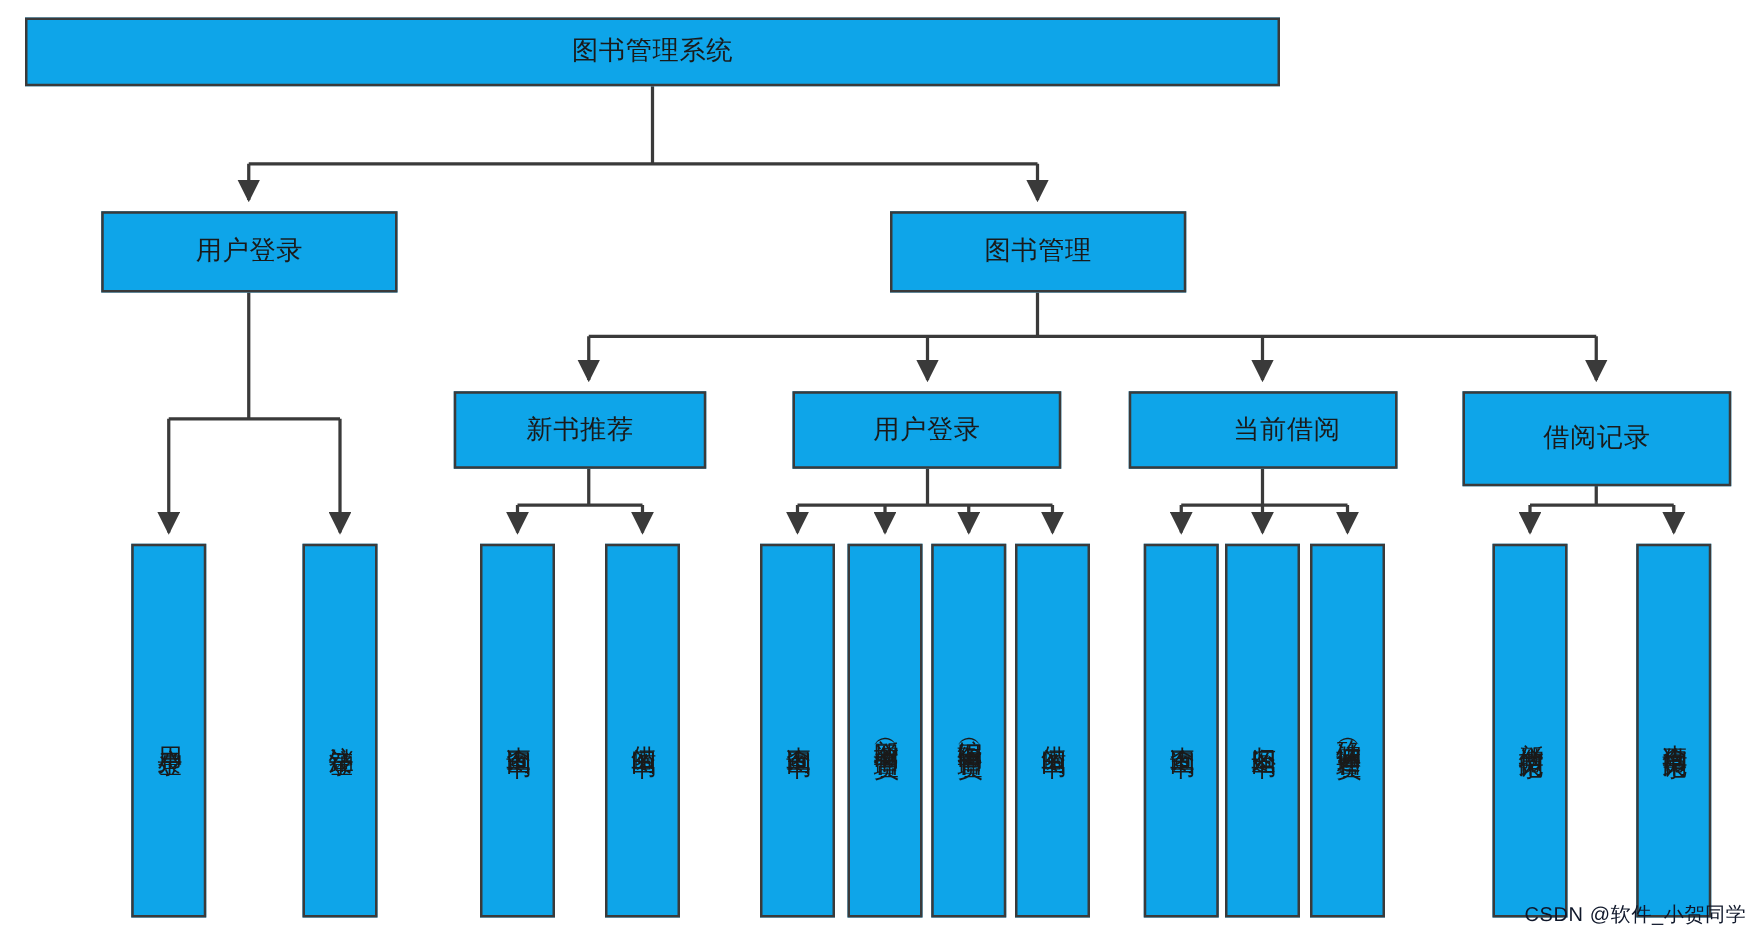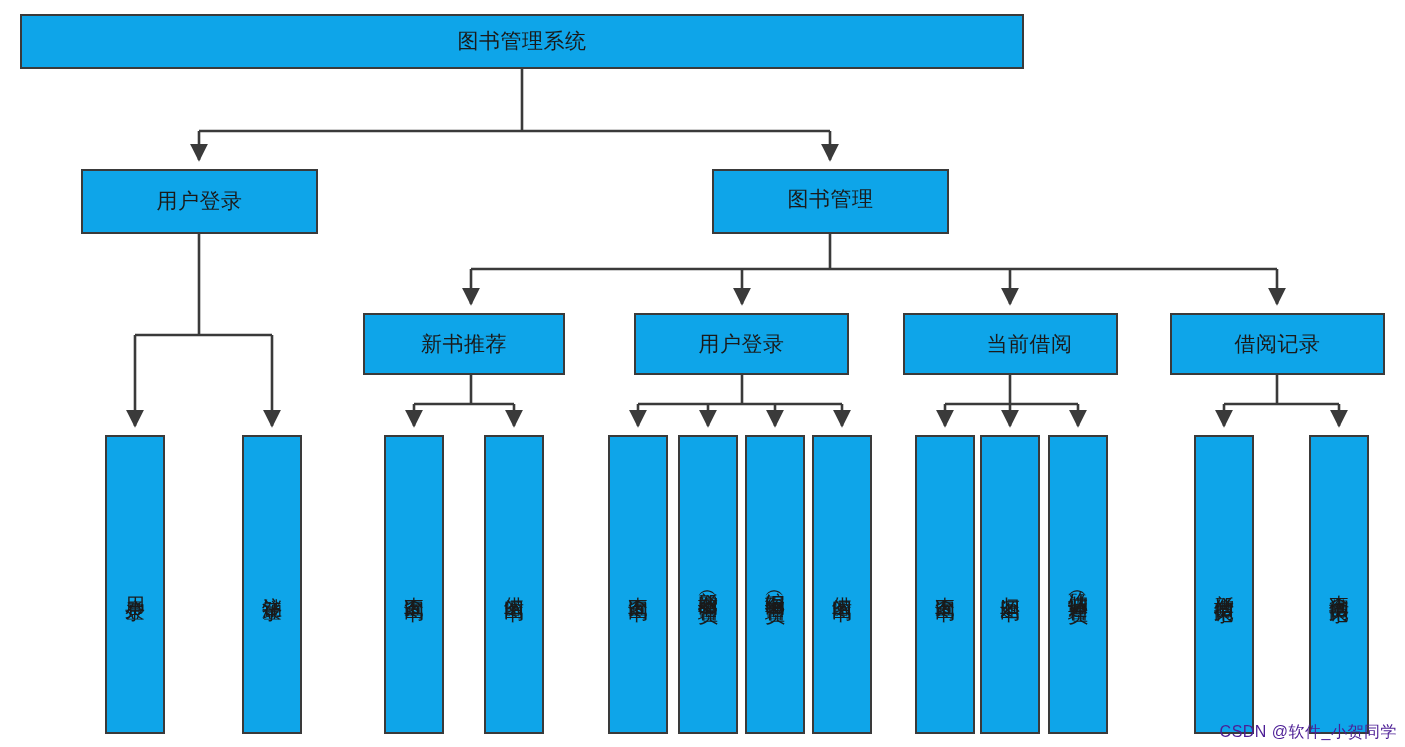--- a/index.html
+++ b/index.html
@@ -57,21 +57,21 @@
     letter-spacing: 2px;
     line-height: 1.05;
     white-space: nowrap;
     max-height: 100%;
   }
   #watermark {
     position: absolute;
     right: 8px;
     bottom: 4px;
     font-size: 16px;
-    color: #4c1d95;
+    color: #0f172a;
     letter-spacing: 0.5px;
     z-index: 5;
     white-space: nowrap;
   }
 </style>
 </head>
 <body>
 
 <div id="canvas">
 
@@ -126,37 +126,37 @@
   </svg>
 
   <div class="node horizontal" style="left:20px; top:14px; width:1004px; height:55px;">
     <span class="label">图书管理系统</span>
   </div>
 
   <div class="node horizontal" style="left:81px; top:169px; width:237px; height:65px;">
     <span class="label">用户登录</span>
   </div>
 
-  <div class="node horizontal" style="left:712px; top:169px; width:237px; height:65px;font-family:Liberation Mono, monospace;">
+  <div class="node horizontal" style="left:712px; top:169px; width:237px; height:65px;">
     <span class="label">图书管理</span>
   </div>
 
   <div class="node horizontal" style="left:363px; top:313px; width:202px; height:62px;">
     <span class="label">新书推荐</span>
   </div>
 
   <div class="node horizontal" style="left:634px; top:313px; width:215px; height:62px;">
     <span class="label">用户登录</span>
   </div>
 
   <div class="node horizontal" style="left:903px; top:313px; width:215px; height:62px;padding-left:38px;">
     <span class="label">当前借阅</span>
   </div>
 
-  <div class="node horizontal" style="left:1170px; top:313px; width:215px; height:62px;">
+  <div class="node horizontal" style="left:1170px; top:313px; width:215px; height:76px;">
     <span class="label">借阅记录</span>
   </div>
 
   <div class="node vertical" style="left:105px; top:435px; width:60px; height:299px;">
     <span class="label">用户登录</span>
   </div>
 
   <div class="node vertical" style="left:242px; top:435px; width:60px; height:299px;">
     <span class="label">注销登录</span>
   </div>

